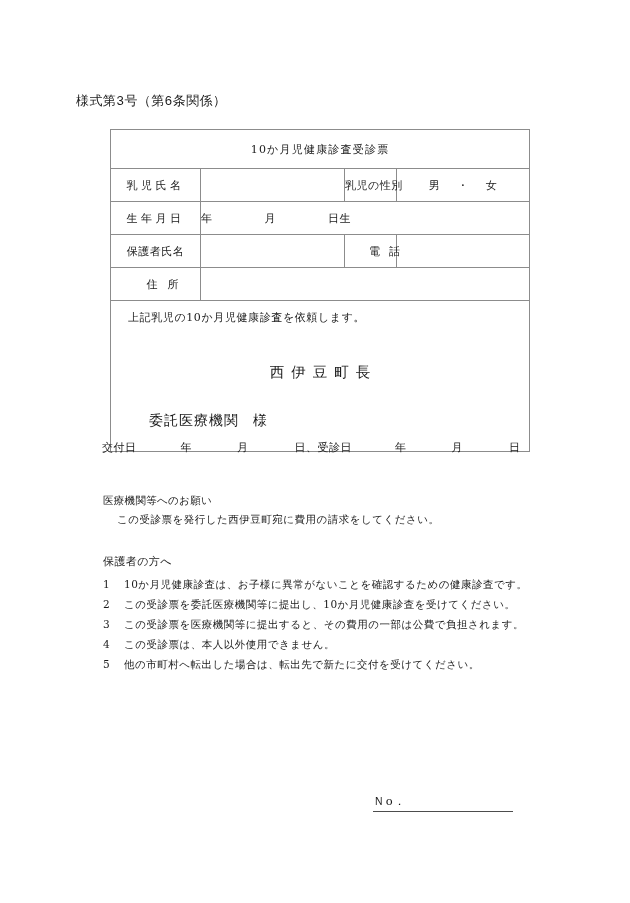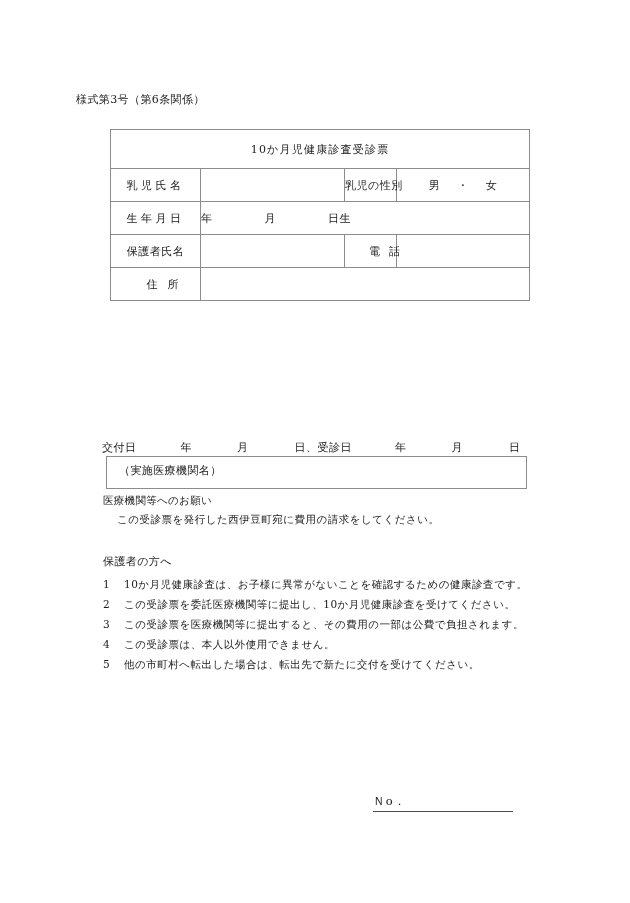--- a/index.html
+++ b/index.html
@@ -19,23 +19,24 @@
   .page {
     position: absolute;
     inset: 0;
   }
 
   
   .form-no {
     position: absolute;
     left: 76px;
     top: 92px;
-    font-size: 11px;
+    font-size: 13px;
     letter-spacing: 0.4px;
     white-space: nowrap;
+    font-family: Liberation Mono, monospace;
   }
 
   
   .main-table {
     position: absolute;
     left: 110px;
     top: 129px;
     width: 419px;
     border-collapse: collapse;
     table-layout: fixed;
@@ -256,28 +257,32 @@
         <td class="val-cell" colspan="2"></td>
         <td class="lbl-cell phone">電話</td>
         <td class="val-cell"></td>
       </tr>
 
       <tr>
         <td class="lbl-cell wide">住所</td>
         <td class="val-cell" colspan="4"></td>
       </tr>
 
+      <tr>
+        <td class="req-cell" colspan="5">
+          <div class="req-line">上記乳児の10か月児健康診査を依頼します。</div>
+          <div class="mayor-line">西伊豆町長</div>
+          <div class="inst-line"><span>委託医療機関</span><span class="gap"></span><span>様</span></div>
+        </td>
+      </tr>
     </tbody>
   </table>
 
   <div class="date-line"><span>交付日</span><span class="g1"></span><span>年</span><span class="g2"></span><span>月</span><span class="g3"></span><span>日、</span><span>受診日</span><span class="g4"></span><span>年</span><span class="g5"></span><span>月</span><span class="g6"></span><span>日</span></div>
 
-  <div class="inst-box">
-    <div class="inst-box-label">（実施医療機関名）</div>
-  </div>
 
   <div class="med-head">医療機関等へのお願い</div>
   <div class="med-body">この受診票を発行した西伊豆町宛に費用の請求をしてください。</div>
 
   <div class="guard-head">保護者の方へ</div>
   <div class="guard-list" id="guardian-list">
       <div class="guard-item">
         <span class="num">1</span>
         <span class="txt">10か月児健康診査は、お子様に異常がないことを確認するための健康診査です。</span>
       </div>

